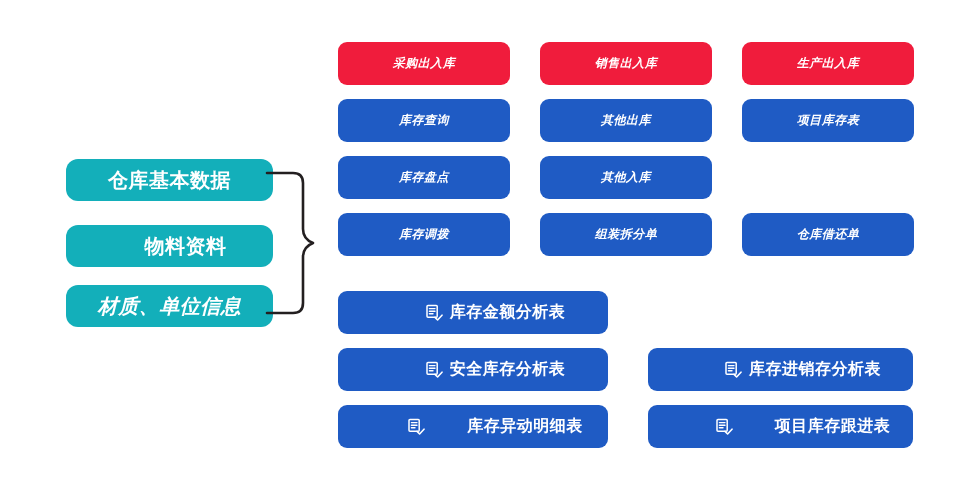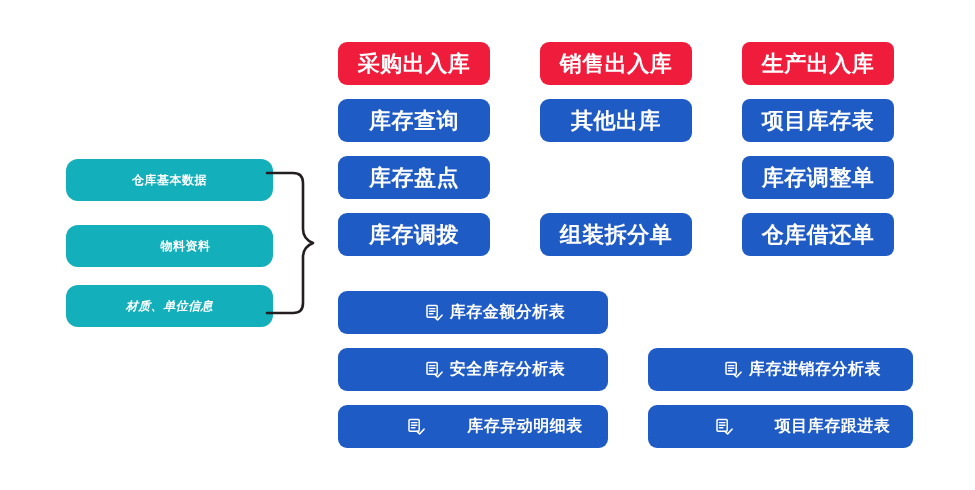--- a/index.html
+++ b/index.html
@@ -36,46 +36,47 @@
     user-select: none;
   }
 
   
   .teal-pill {
     left: 66px;
     width: 207px;
     height: 42px;
     border-radius: 12px;
     background: #13AFBA;
-    font-size: 12px;
+    font-size: 20px;
   }
   .teal-1 { top: 159px; }
   .teal-2 { top: 225px; padding-left: 32px; }
   .teal-3 { top: 285px; font-style: italic; }
 
   
   #brace {
     position: absolute;
     left: 265px;
     top: 165px;
     width: 60px;
     height: 156px;
     pointer-events: none;
   }
 
   
   .grid-pill {
-    width: 152px;
+    width: 172px;
     height: 43px;
     border-radius: 9px;
-    font-size: 22px;
+    font-size: 12px;
+    font-style: italic;
   }
   .col-1 { left: 338px; }
   .col-2 { left: 540px; }
-  .col-3 { left: 742px; border-radius: 8px; }
+  .col-3 { left: 742px; }
 
   .row-head { top: 42px; }
   .row-1 { top: 99px; }
   .row-2 { top: 156px; }
   .row-3 { top: 213px; }
 
   .red { background: #F01C3C; }
   .blue { background: #1F5BC4; }
 
   
@@ -138,33 +139,33 @@
   <div class="pill grid-pill blue col-1 row-3">
     <span>库存调拨</span>
   </div>
 
   <div class="pill grid-pill red col-2 row-head">
     <span>销售出入库</span>
   </div>
   <div class="pill grid-pill blue col-2 row-1">
     <span>其他出库</span>
   </div>
+  <div class="pill grid-pill blue col-2 row-2">
+    <span>其他入库</span>
+  </div>
   <div class="pill grid-pill blue col-2 row-3">
     <span>组装拆分单</span>
   </div>
 
   <div class="pill grid-pill red col-3 row-head">
     <span>生产出入库</span>
   </div>
   <div class="pill grid-pill blue col-3 row-1">
     <span>项目库存表</span>
   </div>
-  <div class="pill grid-pill blue col-3 row-2">
-    <span>库存调整单</span>
-  </div>
   <div class="pill grid-pill blue col-3 row-3">
     <span>仓库借还单</span>
   </div>
 
   <div class="pill report-pill report-left rrow-1">
     <span class="report-icon">
       <svg width="18" height="18" viewBox="0 0 18 18">
         <path d="M3 1.6 h8.2 a1 1 0 0 1 1 1 v9.6 a1 1 0 0 1 -1 1 h-8.2 a1 1 0 0 1 -1 -1 v-9.6 a1 1 0 0 1 1 -1 z" fill="none" stroke="#ffffff" stroke-width="1.5"></path>
         <line x1="4.4" y1="4.6" x2="10" y2="4.6" stroke="#ffffff" stroke-width="1.4" stroke-linecap="round"></line>
         <line x1="4.4" y1="7.2" x2="10" y2="7.2" stroke="#ffffff" stroke-width="1.4" stroke-linecap="round"></line>

